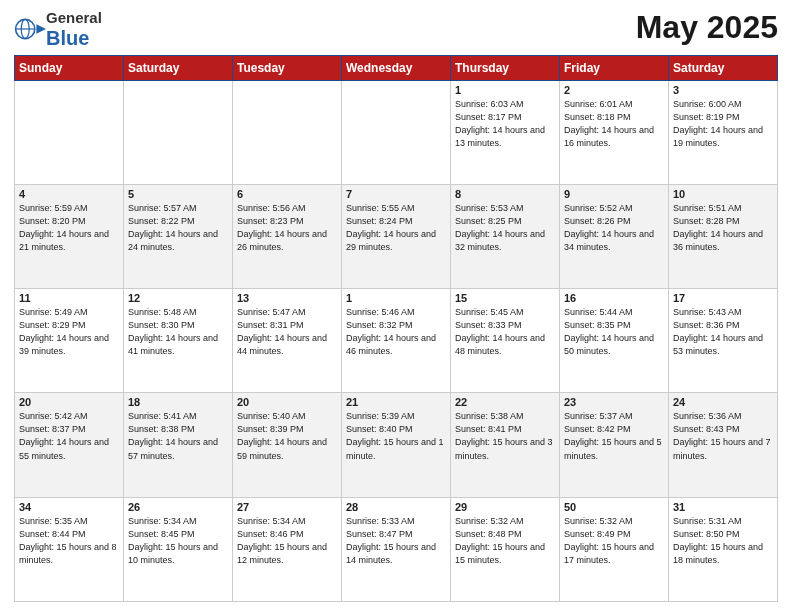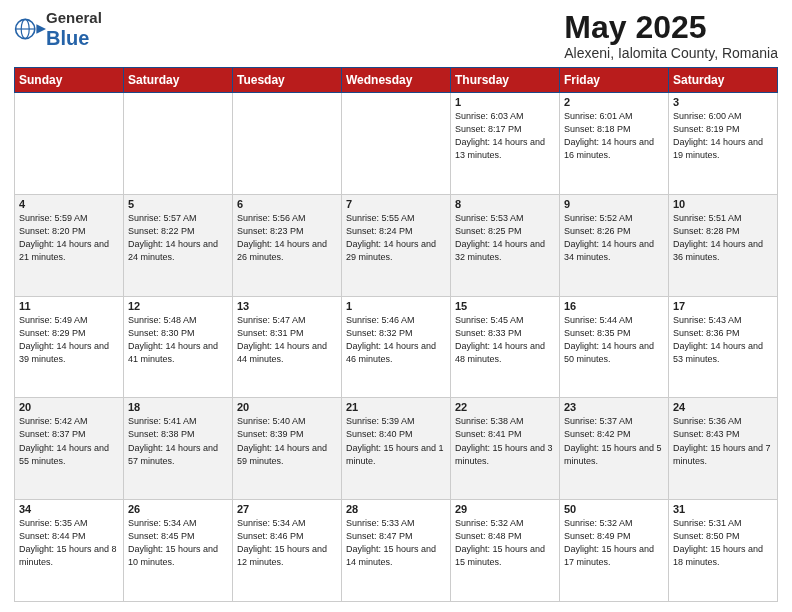--- a/index.html
+++ b/index.html
@@ -40,21 +40,21 @@
     .logo-blue {
       font-size: 20px;
       font-weight: bold;
       color: #2563a8;
     }
     .logo-icon {
       width: 32px;
       height: 32px;
     }
     .title-block {
-      text-align: left;
+      text-align: center;
     }
     .main-title {
       font-size: 32px;
       font-weight: bold;
       color: #1a1a1a;
       line-height: 1.1;
     }
     .subtitle {
       font-size: 14px;
       color: #333;
@@ -126,21 +126,20 @@
 
         <polygon points="28,14 40,20 28,26" fill="#2563a8"></polygon>
       </svg>
       <div class="logo-text">
         <span class="logo-general">General</span>
         <span class="logo-blue">Blue</span>
       </div>
     </div>
     <div class="title-block">
       <div class="main-title">May 2025</div>
-      <div class="subtitle">Alexeni, Ialomita County, Romania</div>
     </div>
   </div>
 
   <table class="calendar">
     <thead>
       <tr>
       <th>Sunday</th>
           <th>Saturday</th>
           <th>Tuesday</th>
           <th>Wednesday</th>

